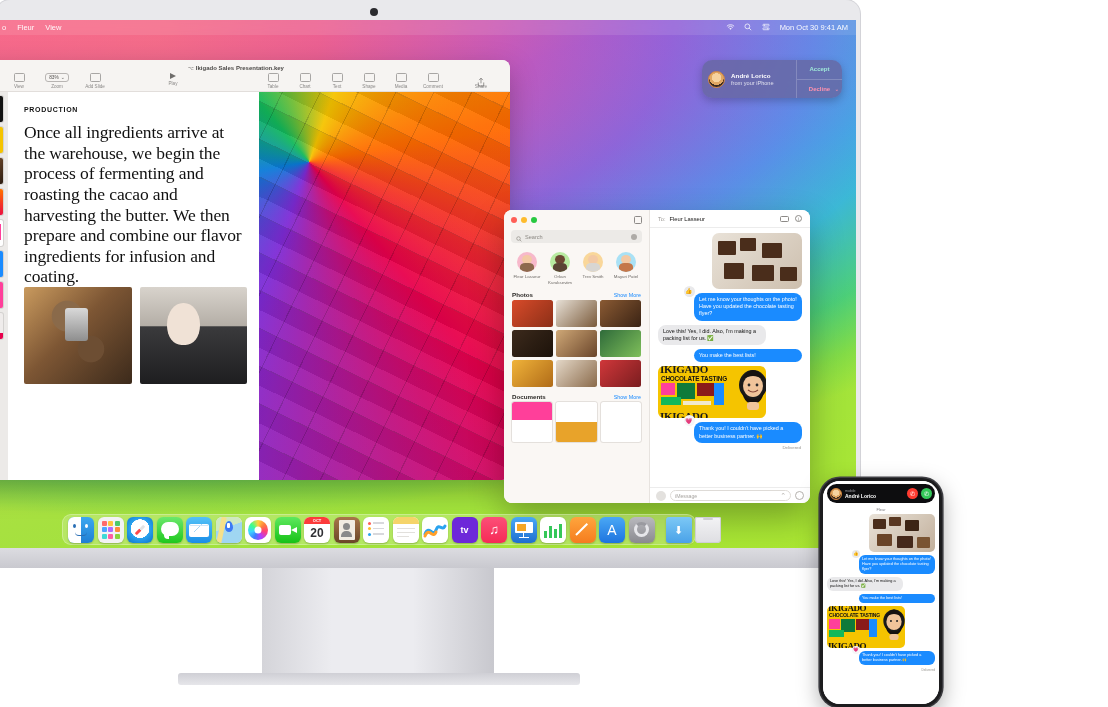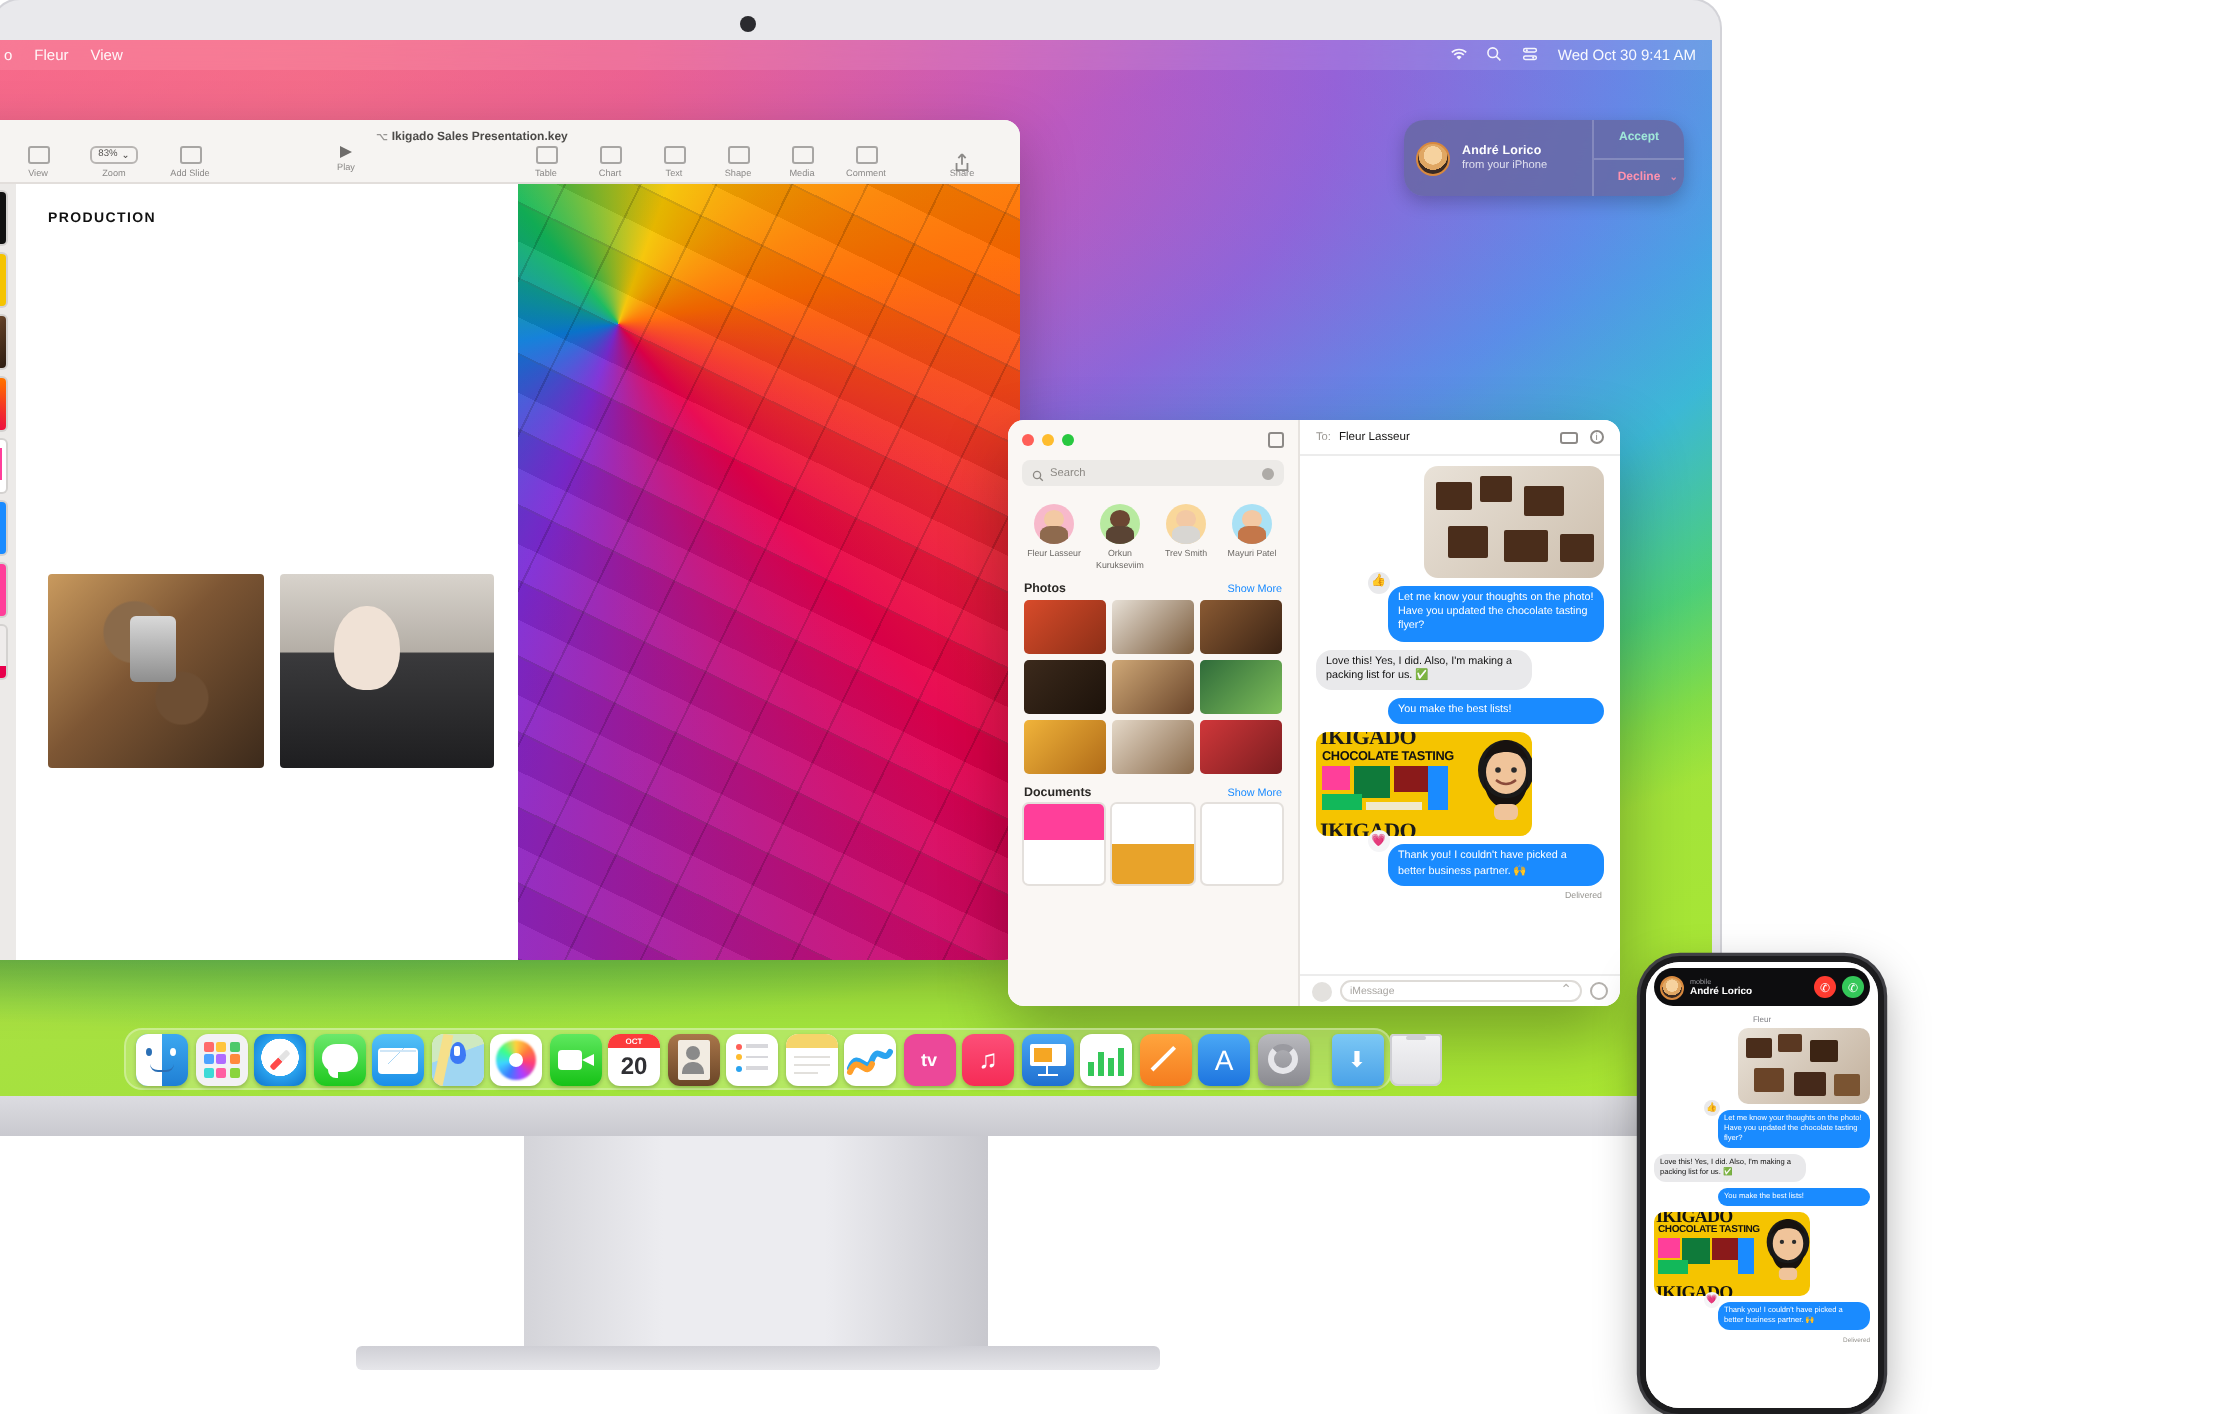--- a/index.html
+++ b/index.html
@@ -287,21 +287,21 @@
             </svg>
         </span>
         <span class="mb-icon">
           <svg viewBox="0 0 10 10" width="8" height="8">
               <rect x="1" y="1.6" width="8" height="2.2" rx="1.1" fill="none" stroke="#fff" stroke-width=".9"></rect>
               <rect x="1" y="6.2" width="8" height="2.2" rx="1.1" fill="none" stroke="#fff" stroke-width=".9"></rect>
               <circle cx="3" cy="2.7" r=".7" fill="#fff"></circle>
               <circle cx="7" cy="7.3" r=".7" fill="#fff"></circle>
             </svg>
         </span>
-        <span class="mb-item">Wed Oct 30  9:41 AM</span>
+        <span class="mb-item">Mon Oct 30  9:41 AM</span>
       </div>
     </div>
 
     <div class="keynote">
       <div class="kn-toolbar">
         <div class="kn-title">
           <span class="lock">⌥</span><span>Ikigado Sales Presentation.key</span>
         </div>
 
         <div class="kn-tools">
@@ -384,20 +384,21 @@
           <div class="kn-thumb" style="background:#ff3f9a"></div>
           <div class="kn-thumb" style="background:#efeceb">
               <div style="position:absolute;left:0;bottom:0;width:36px;height:6px;background:#e8004c"></div>
             </div>
         </div>
 
         <div class="kn-canvas">
           <div class="slide">
             <div class="slide-left">
               <div class="slide-kicker">PRODUCTION</div>
+              <div class="slide-body">Once all ingredients arrive at the warehouse, we begin the process of fermenting and roasting the cacao and harvesting the butter. We then prepare and combine our flavor ingredients for infusion and coating.</div>
               <div class="slide-photos">
                 <div class="slide-photo photo-a"></div>
                 <div class="slide-photo photo-b"></div>
               </div>
             </div>
             <div class="slide-right"></div>
           </div>
         </div>
       </div>
     </div>
@@ -620,21 +621,21 @@
         <div style="position:absolute;left:4px;top:11px;width:18px;height:1.2px;background:#e2e0dc"></div>
         <div style="position:absolute;left:4px;top:15px;width:18px;height:1.2px;background:#e2e0dc"></div>
         <div style="position:absolute;left:4px;top:19px;width:12px;height:1.2px;background:#e2e0dc"></div>
       </div>
       <div class="dock-icon" style="background:#fff">
         <svg viewBox="0 0 26 26" width="26" height="26">
             <path d="M3 17c4-10 8 4 11-4s6 2 9-4" stroke="#2aa3ef" stroke-width="3" fill="none" stroke-linecap="round"></path>
             <path d="M3 19c4-10 8 4 11-4" stroke="#ff9f2a" stroke-width="3" fill="none" stroke-linecap="round"></path>
           </svg>
       </div>
-      <div class="dock-icon" style="background:#ec4899;display:flex;align-items:center;justify-content:center;color:#fff;font-size:9px;font-weight:bold">tv</div>
+      <div class="dock-icon" style="background:#6d28d9;display:flex;align-items:center;justify-content:center;color:#fff;font-size:9px;font-weight:bold">tv</div>
       <div class="dock-icon" style="background:linear-gradient(#fc4f78,#f62b56);display:flex;align-items:center;justify-content:center;color:#fff;font-size:13px">♫</div>
       <div class="dock-icon" style="background:linear-gradient(#49a8f5,#1f6fd0)">
         <div style="position:absolute;left:4px;top:5px;width:18px;height:11px;background:#fff;border-radius:1px"></div>
         <div style="position:absolute;left:6px;top:7px;width:9px;height:7px;background:#f5a623"></div>
         <div style="position:absolute;left:12.5px;top:16px;width:1.2px;height:5px;background:#fff"></div>
         <div style="position:absolute;left:8px;top:20.5px;width:10px;height:1.4px;background:#fff"></div>
 
       </div>
       <div class="dock-icon" style="background:#fff;display:flex;align-items:flex-end;justify-content:center;gap:1.6px;padding-bottom:5px">
         <i style="width:3.2px;height:7px;background:#35c759;display:block"></i>

